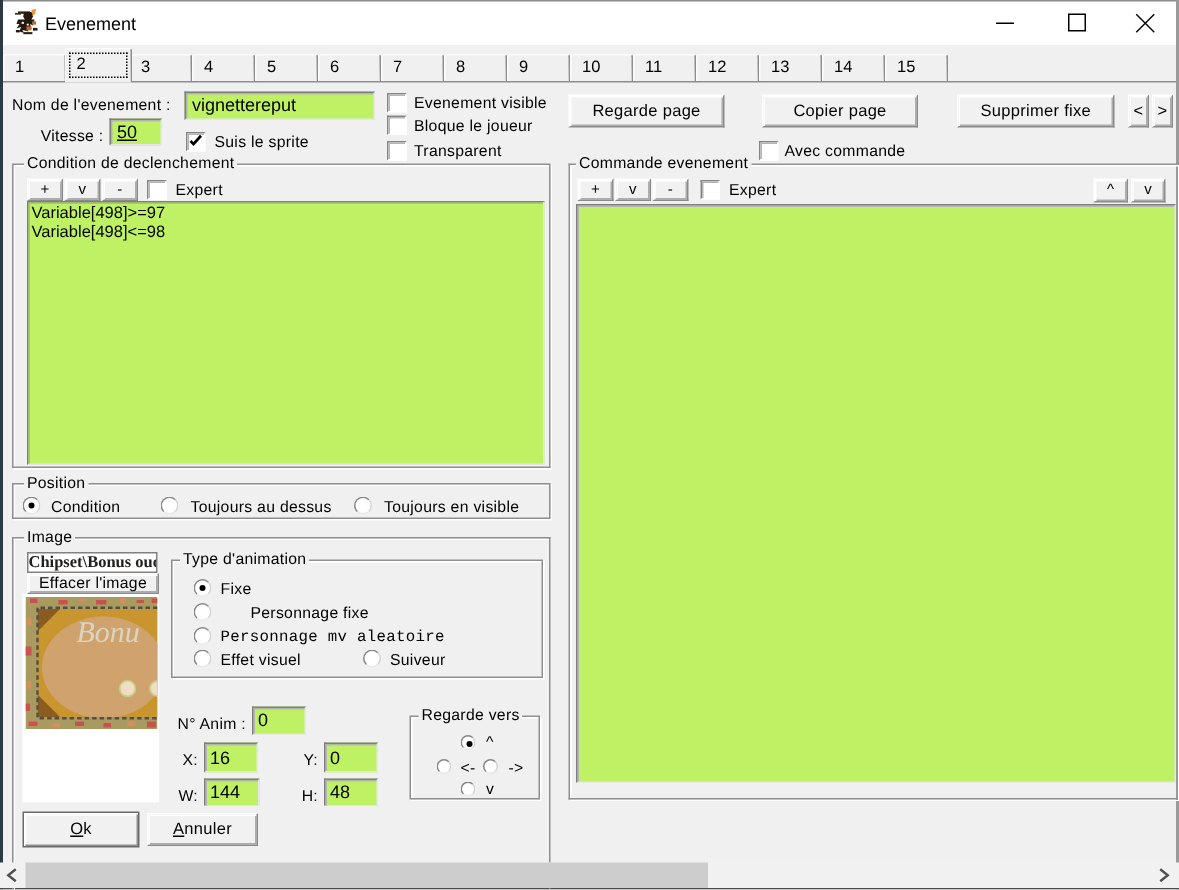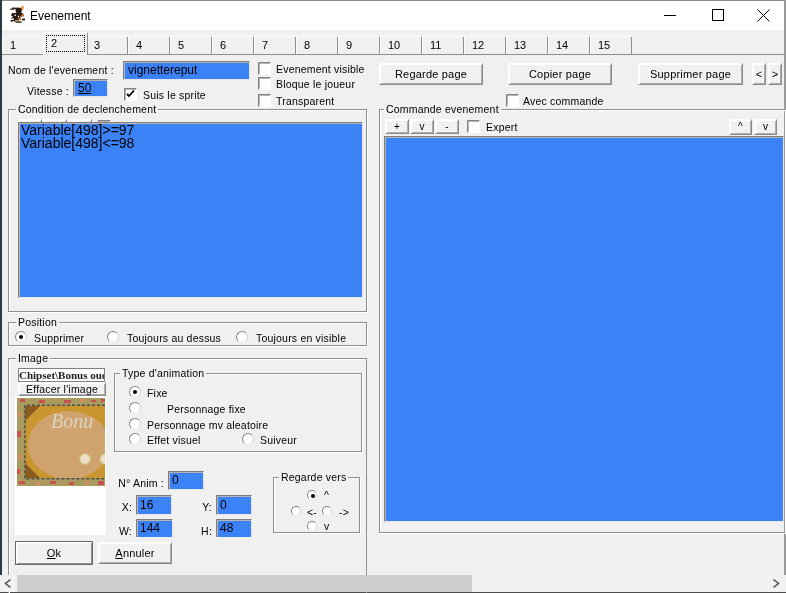--- a/index.html
+++ b/index.html
@@ -3,21 +3,21 @@
 <style>
 html,body{margin:0;padding:0;}
 body{width:786px;height:593px;position:relative;overflow:hidden;
   background:#f0f0f0;font-family:"Liberation Sans",sans-serif;color:#000;}
 .abs{position:absolute;}
 .lbl{position:absolute;font-size:10.5px;line-height:12px;white-space:nowrap;letter-spacing:0.2px;}
 .btn{position:absolute;background:#f1f1f1;
   border:1px solid;border-color:#fdfdfd #8b8b8b #8b8b8b #fdfdfd;
   box-shadow:inset 1px 1px 0 #ffffff, inset -1px -1px 0 #adadad;
   font-size:11px;text-align:center;letter-spacing:0.2px;}
-.tb{position:absolute;background:#3b82f6;
+.tb{position:absolute;background:#bef264;
   border:1px solid;border-color:#7e7e7e #e6e6e6 #e6e6e6 #7e7e7e;
   box-shadow:inset 1px 1px 0 #b4b4b4;
   font-size:12px;}
 .gb{position:absolute;border:1px solid #8f8f8f;
   box-shadow:1px 1px 0 #ffffff, inset 1px 1px 0 #ffffff;}
 .leg{position:absolute;top:-7px;background:#f0f0f0;padding:0 2px;
   font-size:10.5px;line-height:12px;white-space:nowrap;letter-spacing:0.2px;}
 .cb{position:absolute;width:11px;height:11px;background:#fff;
   border:1px solid;border-color:#848484 #ffffff #ffffff #848484;
   box-shadow:inset 1px 1px 0 #b4b4b4;}
@@ -126,42 +126,42 @@
 <div class="lbl" style="left:276px;top:95px;">Transparent</div>
 
 <div class="cb" style="left:124px;top:88px;"></div>
 <svg class="abs" style="left:125px;top:89px;z-index:2;" width="11" height="11" viewBox="0 0 11 11">
  <path d="M2 5 L4 7 L9 1.5" fill="none" stroke="#000" stroke-width="1.8"></path>
   </svg>
 <div class="lbl" style="left:143px;top:89px;">Suis le sprite</div>
 
 <div class="btn" style="left:379px;top:63px;width:102px;height:20px;line-height:20px;">Regarde page</div>
 <div class="btn" style="left:508px;top:63px;width:102px;height:20px;line-height:20px;">Copier page</div>
-<div class="btn" style="left:638px;top:63px;width:103px;height:20px;line-height:20px;">Supprimer page</div>
+<div class="btn" style="left:638px;top:63px;width:103px;height:20px;line-height:20px;">Supprimer fixe</div>
 <div class="btn" style="left:752px;top:63px;width:12px;height:20px;line-height:20px;">&lt;</div>
 <div class="btn" style="left:768px;top:63px;width:12px;height:20px;line-height:20px;">&gt;</div>
 
 <div class="cb" style="left:506px;top:94px;"></div>
 <div class="lbl" style="left:523px;top:95px;">Avec commande</div>
 
 <div class="gb" style="left:8px;top:109px;width:357px;height:201px;">
   <div class="leg" style="left:7px;">Condition de declenchement</div>
 </div>
 <div class="btn" style="left:18px;top:119px;width:22px;height:13px;line-height:13px;font-size:10px;">+</div>
 <div class="btn" style="left:43px;top:119px;width:22px;height:13px;line-height:13px;font-size:10px;">v</div>
 <div class="btn" style="left:68px;top:119px;width:22px;height:13px;line-height:13px;font-size:10px;">-</div>
 <div class="cb" style="left:98px;top:120px;"></div>
 <div class="lbl" style="left:117px;top:121px;">Expert</div>
-<div class="tb" style="left:18px;top:122px;width:341px;height:173px;font-size:14px;line-height:13px;padding:1px 0 0 2px;box-sizing:content-box;">Variable[498]&gt;=97<br>Variable[498]&lt;=98</div>
+<div class="tb" style="left:18px;top:134px;width:341px;height:173px;font-size:11px;line-height:13px;padding:1px 0 0 2px;box-sizing:content-box;">Variable[498]&gt;=97<br>Variable[498]&lt;=98</div>
 
 <div class="gb" style="left:8px;top:322px;width:357px;height:22px;">
   <div class="leg" style="left:7px;">Position</div>
 </div>
 <div class="rd sel" style="left:15px;top:331px;"></div>
-<div class="lbl" style="left:34px;top:332px;">Supprimer</div>
+<div class="lbl" style="left:34px;top:332px;">Condition</div>
 <div class="rd" style="left:107px;top:331px;"></div>
 <div class="lbl" style="left:127px;top:332px;">Toujours au dessus</div>
 <div class="rd" style="left:236px;top:331px;"></div>
 <div class="lbl" style="left:256px;top:332px;">Toujours en visible</div>
 
 <div class="gb" style="left:8px;top:358px;width:357px;height:234px;border-bottom:none;box-shadow:inset 1px 1px 0 #ffffff;">
   <div class="leg" style="left:7px;">Image</div>
 </div>
 <div class="abs" style="left:18px;top:368px;width:85px;height:12px;background:#fff;border:1px solid #808080;
   font-family:'Liberation Serif',serif;font-size:11px;font-weight:bold;line-height:12px;color:#22201e;white-space:nowrap;overflow:hidden;">Chipset\Bonus ouc</div>
@@ -205,21 +205,21 @@
 </svg>
 
 <div class="gb" style="left:114px;top:373px;width:246px;height:77px;">
   <div class="leg" style="left:5px;">Type d'animation</div>
 </div>
 <div class="rd sel" style="left:129px;top:386px;"></div>
 <div class="lbl" style="left:147px;top:387px;">Fixe</div>
 <div class="rd" style="left:129px;top:402px;"></div>
 <div class="lbl" style="left:147px;top:403px;margin-left:20px;">Personnage fixe</div>
 <div class="rd" style="left:129px;top:418px;"></div>
-<div class="lbl" style="left:147px;top:419px;">Personnage mv aleatoire</div>
+<div class="lbl" style="left:147px;top:419px;font-family:Liberation Mono, monospace;">Personnage mv aleatoire</div>
 <div class="rd" style="left:129px;top:433px;"></div>
 <div class="lbl" style="left:147px;top:434px;">Effet visuel</div>
 <div class="rd" style="left:242px;top:433px;"></div>
 <div class="lbl" style="left:260px;top:434px;">Suiveur</div>
 
 <div class="lbl" style="left:108px;top:477px;width:56px;text-align:right;">N° Anim :</div>
 <div class="tb" style="left:168px;top:471px;width:31px;height:17px;padding-left:3px;line-height:17px;">0</div>
 <div class="lbl" style="left:112px;top:501px;width:20px;text-align:right;">X:</div>
 <div class="tb" style="left:136px;top:495px;width:31px;height:18px;padding-left:3px;line-height:18px;">16</div>
 <div class="lbl" style="left:192px;top:501px;width:20px;text-align:right;">Y:</div>

